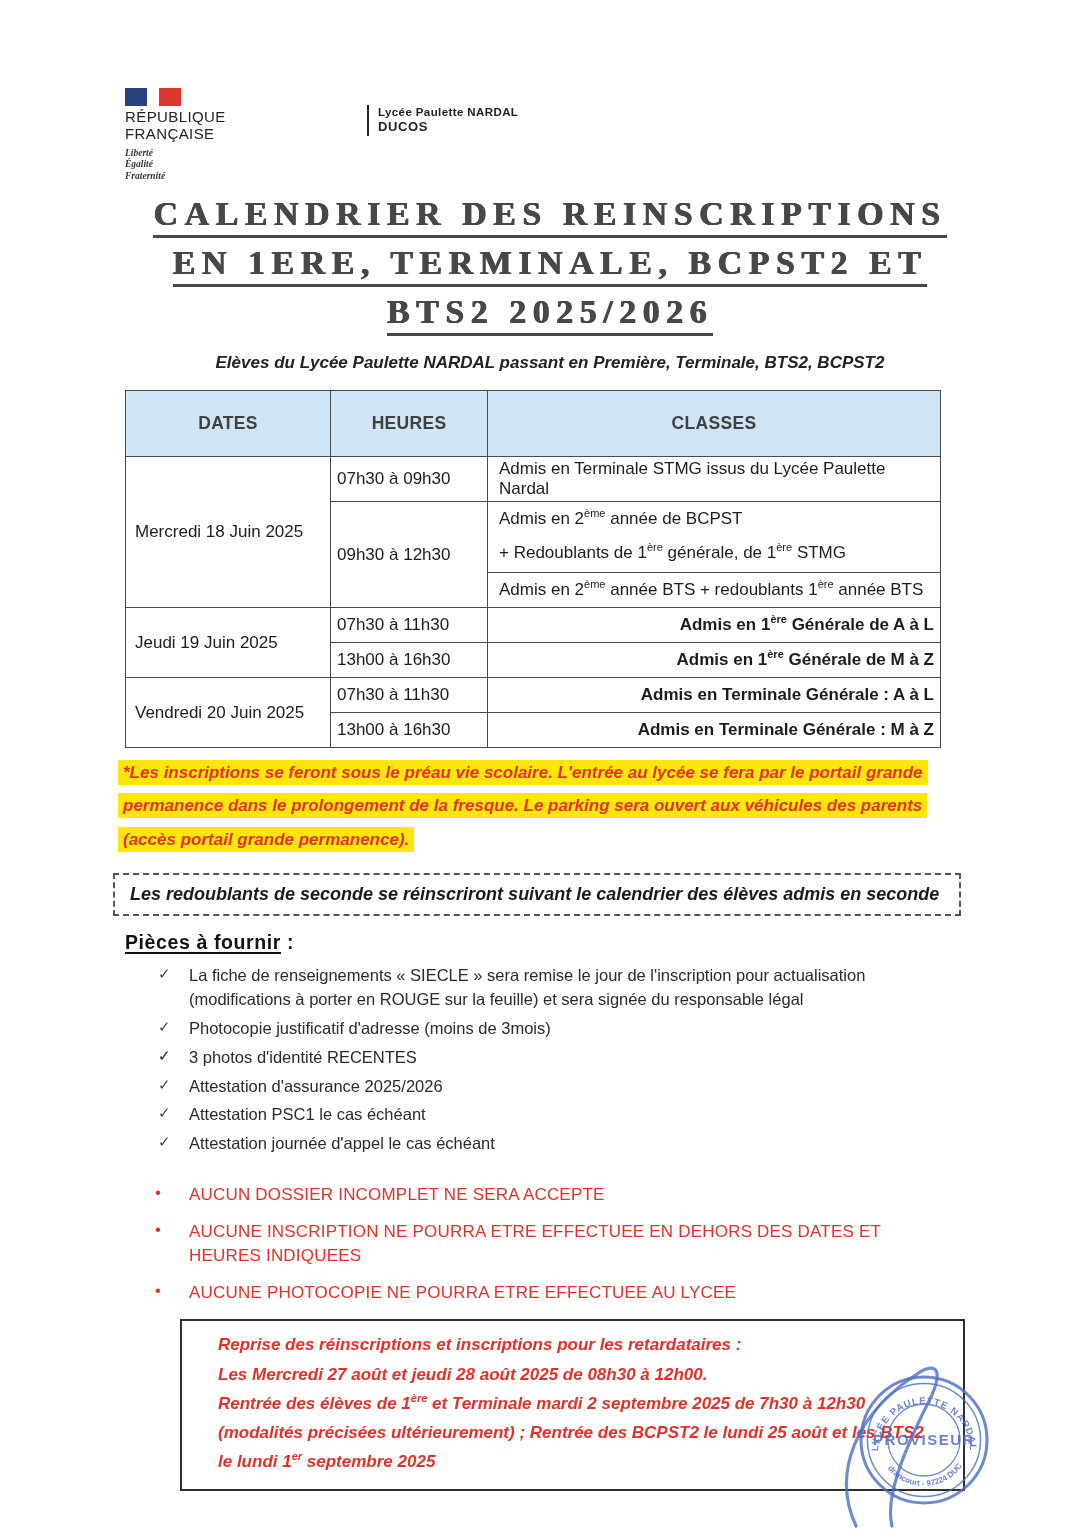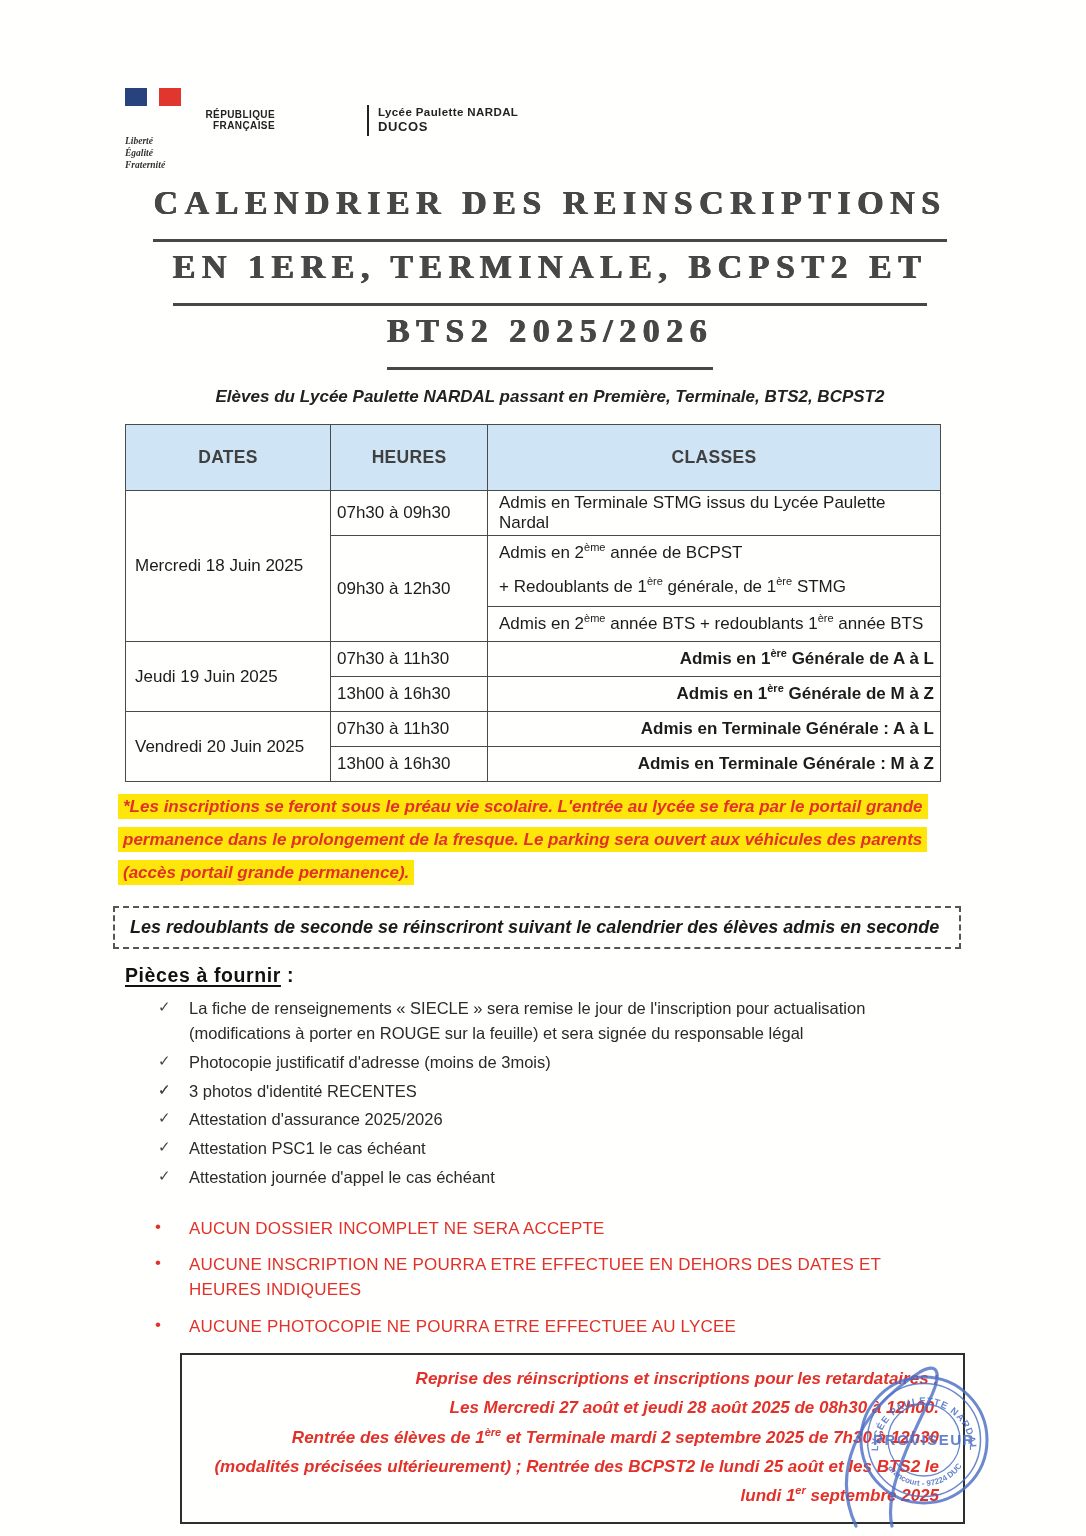--- a/index.html
+++ b/index.html
@@ -18,29 +18,29 @@
     font-family:"Liberation Sans",sans-serif;color:var(--ink);
     padding:88px 111px 0 125px;
   }
   
   .brand{display:flex;align-items:flex-start;}
   .gov-block{width:150px;}
   .flag{display:flex;height:18px;width:56px;margin-bottom:3px;}
   .flag .b{width:22px;background:#27427c;}
   .flag .w{width:12px;background:#ffffff;}
   .flag .r{width:22px;background:#e1362e;}
-  .gov-name{font-weight:bold;font-size:10px;line-height:1.12;letter-spacing:.4px;color:#222;text-align:right;}
+  .gov-name{font-weight:normal;font-size:15px;line-height:1.12;letter-spacing:.4px;color:#222;}
   .motto{font-family:"Liberation Serif",serif;font-style:italic;font-weight:bold;font-size:9.5px;line-height:1.25;color:#333;margin-top:5px;}
   .school-block{margin-left:92px;margin-top:17px;border-left:2.5px solid #222;padding-left:9px;}
   .school-name{font-weight:bold;font-size:11.5px;letter-spacing:.4px;color:#222;line-height:1.25;}
   .school-city{font-weight:bold;font-size:13px;letter-spacing:.6px;color:#222;line-height:1.25;}
   
   .doc-title{margin:14px 0 0 0;text-align:center;font-family:"Liberation Serif",serif;
     font-weight:bold;color:var(--title-gray);font-size:34px;letter-spacing:6.5px;line-height:1.0;}
-  .title-line{display:inline-block;border-bottom:3px solid var(--title-gray);padding-bottom:19px;margin-bottom:8px;
+  .title-line{display:inline-block;border-bottom:3px solid var(--title-gray);padding-bottom:4px;margin-bottom:8px;
     text-shadow:.6px 0 0 currentColor,-.3px 0 0 currentColor;}
   .subtitle{margin:9px 0 0 0;text-align:center;font-weight:bold;font-style:italic;font-size:17px;color:#222;}
   
   table.schedule{border-collapse:collapse;margin-top:17px;width:815px;table-layout:fixed;}
   .schedule th,.schedule td{border:1.6px solid var(--tbl-border);}
   .schedule thead th{background:var(--hdr-bg);height:66px;font-size:17.5px;font-weight:bold;color:#404040;letter-spacing:.3px;}
   .schedule td{font-size:17px;height:35px;padding:2px 6px;color:#1c1c1c;}
   td.date{padding-left:9px;}
   td.hour{text-align:left;}
   td.cls{padding-left:11px;}
@@ -59,22 +59,22 @@
   .pieces-title{margin:15px 0 0 0;font-size:19.5px;font-weight:bold;color:#111;letter-spacing:.6px;}
   .pieces-title .und{text-decoration:underline;text-underline-offset:3px;text-decoration-thickness:2px;}
   ul.checklist{list-style:none;margin:9px 27px 0 0;padding:0;font-size:16.5px;line-height:1.5;color:#2a2a2a;}
   ul.checklist li{position:relative;padding-left:64px;margin-bottom:4px;}
   .check{position:absolute;left:33px;top:0;color:#444;font-size:15px;}
   
   ul.warnings{list-style:none;margin:27px 27px 0 0;padding:0;font-size:17px;line-height:1.45;color:var(--red);}
   ul.warnings li{position:relative;padding-left:64px;margin-bottom:12px;letter-spacing:.2px;}
   .dot{position:absolute;left:30px;top:-2px;font-size:17px;}
   
-  .late-box{margin:14px 10px 0 55px;width:785px;border:2.5px solid #2e2e2e;padding:9px 24px 12px;
-    text-align:right;color:var(--red);font-weight:bold;font-style:italic;font-size:17px;line-height:1.72;}
+  .late-box{margin:14px 10px 0 55px;width:785px;border:2.5px solid #2e2e2e;padding:9px 36px 12px;
+    text-align:left;color:var(--red);font-weight:bold;font-style:italic;font-size:17px;line-height:1.72;}
   .stamp-svg{position:absolute;left:792px;top:1356px;}
 </style>
 </head>
 <body>
 
 <div class="page">
 
   <header class="brand">
     <div class="gov-block">
       <div class="flag">

